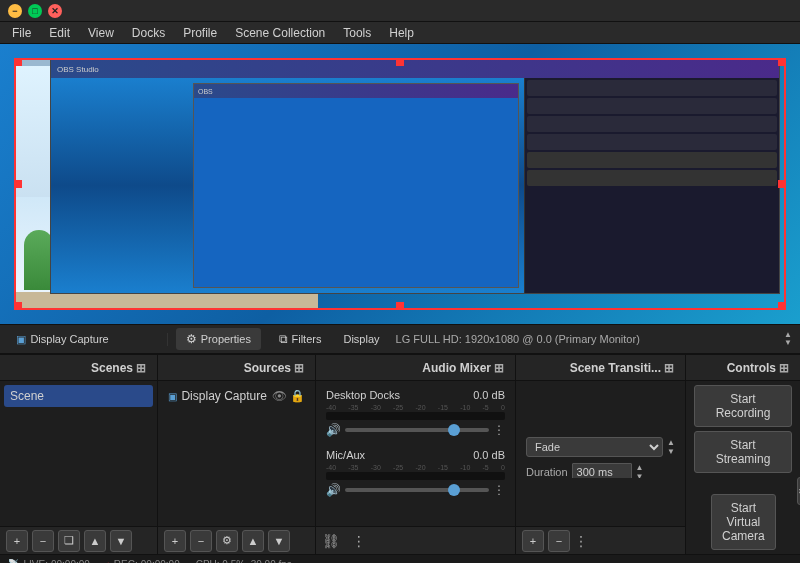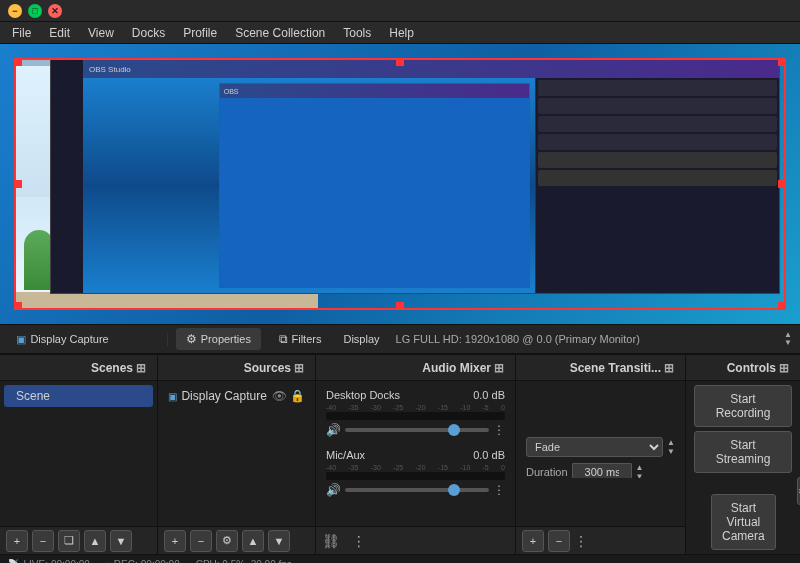--- a/index.html
+++ b/index.html
@@ -68,21 +68,20 @@
       position: absolute;
       top: 0; left: 0; right: 0; bottom: 0;
       background: linear-gradient(135deg, #1a7fce 0%, #0e5fa3 50%, #1a9fce 100%);
     }
     .nested-window {
       position: absolute;
       top: 15px; left: 50px; right: 20px; bottom: 30px;
       background: #1a1a2e;
       border: 1px solid #444;
       overflow: hidden;
-      padding-left: 32px;
     }
     .nested-titlebar {
       height: 18px;
       background: linear-gradient(90deg, #2a4a8a, #4a2a8a);
       display: flex; align-items: center; padding: 0 6px;
       font-size: 8px; color: #ccc;
     }
     .nested-content {
       display: flex;
       height: calc(100% - 18px);
@@ -195,21 +194,21 @@
     .panel-content {
       flex: 1;
       overflow-y: auto;
       background: #1e1e1e;
       padding: 4px;
     }
 
     
     #scenes-panel { width: 158px; }
     .scene-item {
-      padding: 4px 12px;
+      padding: 4px 6px;
       border-radius: 3px;
       cursor: pointer;
       background: #2a4a8a;
       color: #d0d0d0;
       margin-bottom: 2px;
       font-size: 12px;
     }
     .panel-footer {
       background: #252525;
       height: 28px;
@@ -317,21 +316,21 @@
       align-items: center;
       padding: 2px 6px;
       gap: 4px;
     }
     .duration-label { font-size: 11px; color: #aaa; }
     .duration-value {
       background: #3a3a3a;
       border: 1px solid #555;
       color: #d0d0d0;
       font-size: 11px;
-      padding: 2px 12px;
+      padding: 2px 4px;
       border-radius: 1px;
       width: 60px;
     }
     .transitions-footer {
       display: flex;
       align-items: center;
       gap: 4px;
       padding: 4px 6px;
     }
 

